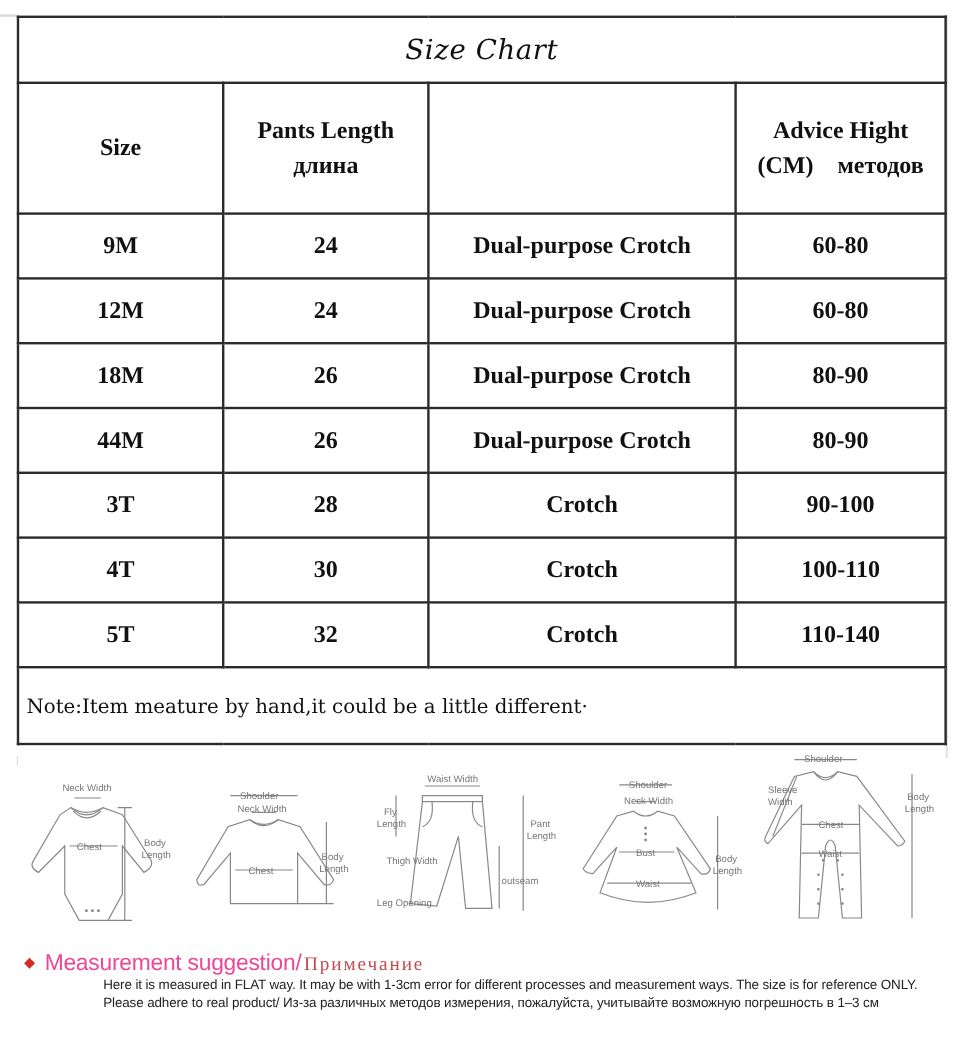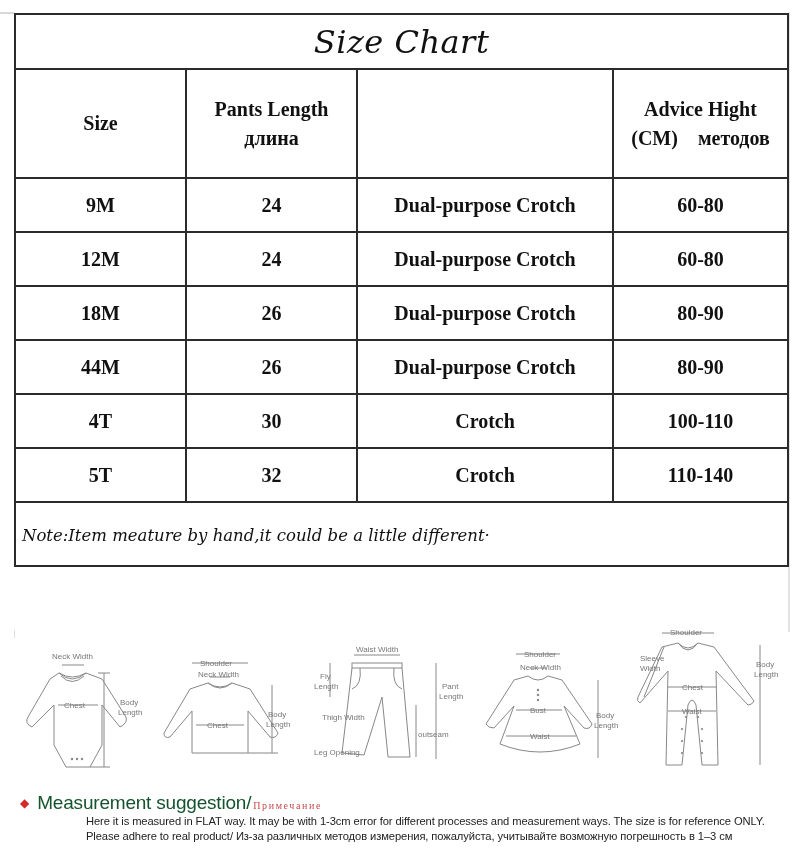--- a/index.html
+++ b/index.html
@@ -10,38 +10,38 @@
     .size-table {
       position: absolute; left: 14px; top: 13px; width: 773px;
       border-collapse: collapse; table-layout: fixed;
       font-family: "Liberation Serif", "DejaVu Serif", serif;
       color: #111;
     }
     .size-table td { border: 2px solid #2b2b2b; text-align: center; vertical-align: middle; padding: 0; font-weight: bold; font-size: 20px; }
     .title-cell { height: 53px; }
     .title-text {
       font-family: "DejaVu Serif", serif; font-style: italic; font-weight: normal;
-      font-size: 32px; letter-spacing: 0.5px; color: #111;
+      font-size: 23px; letter-spacing: 0.5px; color: #111;
     }
     .head-row td { height: 107px; font-size: 20px; line-height: 29px; }
     .data-row td { height: 52px; }
     .note-cell { height: 62px; text-align: left !important; font-weight: normal !important; padding-left: 6px !important; }
-    .note-text { font-family: "DejaVu Serif", serif; font-style: italic; font-size: 16.5px; color: #111; }
+    .note-text { font-family: "DejaVu Serif", serif; font-size: 16.5px; color: #111; }
     .below-line { position: absolute; left: 14px; top: 630px; width: 1px; height: 8px; background: #e0e0e0; }
 
     .diagrams { position: absolute; left: 0; top: 620px; width: 800px; height: 170px; }
     .diagram { position: absolute; }
     .diagram svg { display: block; }
     .dlabel { font-family: "Liberation Sans", "DejaVu Sans", sans-serif; font-size: 8px; fill: #777; }
 
     .suggest { position: absolute; left: 20px; top: 792px; width: 780px; font-family: "Liberation Sans", "DejaVu Sans", sans-serif; }
     .suggest-title { display: flex; align-items: baseline; height: 22px; }
     .bullet { color: #d42a2a; font-size: 12px; margin-right: 8px; position: relative; top: -2px; }
-    .s-en { color: #14532d; font-size: 19px; letter-spacing: -0.2px; }
-    .s-ru { color: #c54a4a; font-family: "Liberation Serif", "DejaVu Serif", serif; font-size: 10px; letter-spacing: 1.6px; margin-left: 2px; }
+    .s-en { color: #ec4899; font-size: 19px; letter-spacing: -0.2px; }
+    .s-ru { color: #c54a4a; font-family: "Liberation Serif", "DejaVu Serif", serif; font-size: 16px; letter-spacing: 1.6px; margin-left: 2px; }
     .s-line { font-size: 11.2px; color: #222; line-height: 15px; margin-left: 18px; white-space: nowrap; letter-spacing: -0.1px; padding-left: 48px; }
   </style>
 </head>
 <body>
 
 <div class="top-rule"></div>
 <div class="right-rule"></div>
 
 <table class="size-table">
   <colgroup>
@@ -86,20 +86,26 @@
     <td>Dual-purpose Crotch</td>
     <td>80-90</td>
   </tr>
   <tr class="data-row">
     <td>44M</td>
     <td>26</td>
     <td>Dual-purpose Crotch</td>
     <td>80-90</td>
   </tr>
   <tr class="data-row">
+    <td>3T</td>
+    <td>28</td>
+    <td>Crotch</td>
+    <td>90-100</td>
+  </tr>
+  <tr class="data-row">
     <td>4T</td>
     <td>30</td>
     <td>Crotch</td>
     <td>100-110</td>
   </tr>
   <tr class="data-row">
     <td>5T</td>
     <td>32</td>
     <td>Crotch</td>
     <td>110-140</td>

